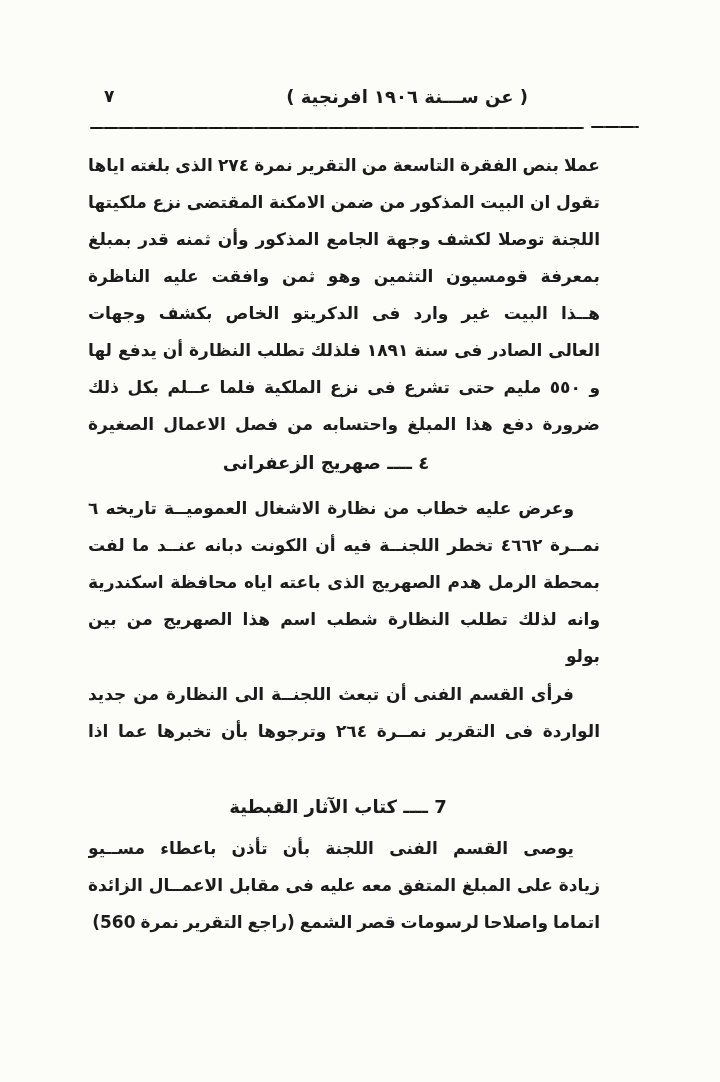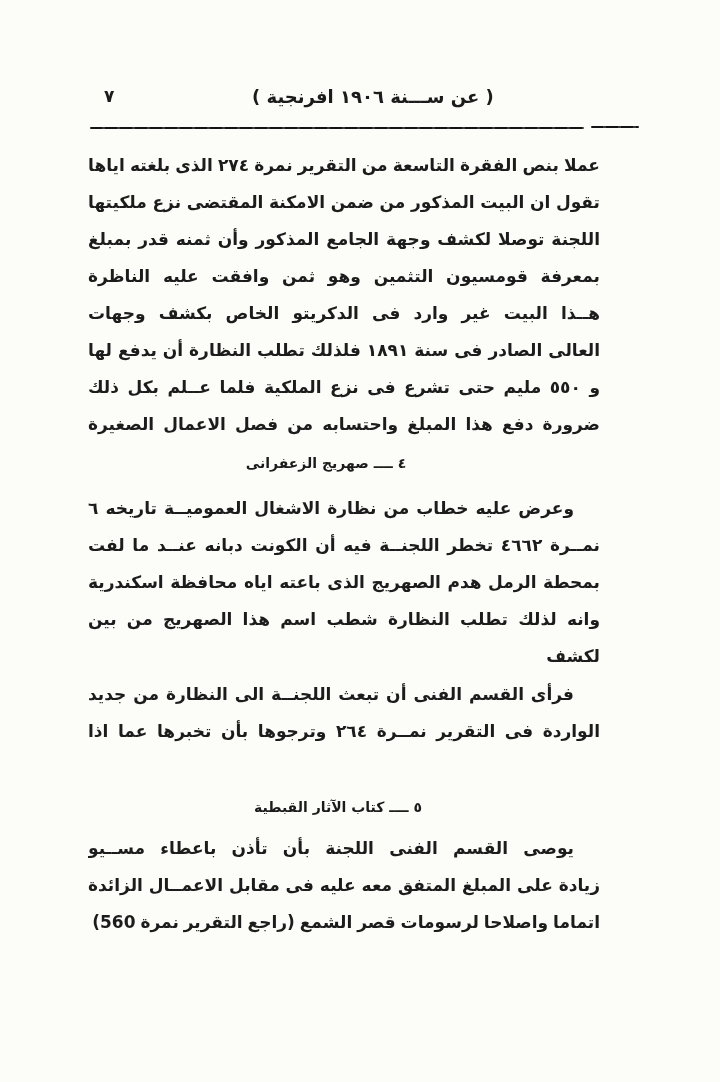--- a/index.html
+++ b/index.html
@@ -11,21 +11,21 @@
     position:relative;
     width:720px; height:1082px;
     background:#fcfcf9;
     overflow:hidden;
     color:#1b1b1b;
     direction:rtl;
   }
   
   .header-title {
     position:absolute; top:82px; left:252px; width:276px;
-    text-align:left;
+    text-align:right;
     font-size:18px; font-weight:bold;
     line-height:30px;
     white-space:nowrap;
   }
   .page-number {
     position:absolute; top:86px; left:104px;
     font-size:17px; font-weight:bold;
   }
   .rule-seg {
     position:absolute; top:127px; height:2px;
@@ -48,21 +48,21 @@
     text-align:justify;
     text-align-last:justify;
     word-spacing:-1px;
   }
   .line.first-indent { padding-right:26px; }
   .line.last-right   { text-align-last:right; }
 
   .heading {
     position:absolute; left:88px; width:512px;
     text-align:center;
-    font-size:14px; font-weight:bold;
+    font-size:18px; font-weight:bold;
     line-height:34px;
     white-space:nowrap;
   }
   #para-intro { top:147px; }
   #heading-4  { top:446px; transform:translateX(-18px); }
   #para-4a    { top:490px; }
   #para-4b    { top:676px; }
   #heading-5  { top:790px; transform:translateX(-6px); }
   #para-5a    { top:830px; }
 </style>
@@ -87,29 +87,29 @@
     <div class="line">ضرورة دفع هذا المبلغ واحتسابه من فصل الاعمال الصغيرة الواردة فى الميزانية</div>
   </div>
 
   <div class="heading" id="heading-4">٤ ــــ صهريج الزعفرانى</div>
 
   <div class="para" id="para-4a">
     <div class="line first-indent">وعرض عليه خطاب من نظارة الاشغال العموميــة تاريخه ٦ دسمبر الجارى</div>
     <div class="line">نمــرة ٤٦٦٢ تخطر اللجنــة فيه أن الكونت دبانه عنــد ما لفت أساس بيتــه</div>
     <div class="line">بمحطة الرمل هدم الصهريج الذى باعته اياه محافظة اسكندرية فى ســنة ١٨٨٥</div>
     <div class="line">وانه لذلك تطلب النظارة شطب اسم هذا الصهريج من بين الصهاريج المقتضى</div>
-    <div class="line last-right">لكشف</div>
+    <div class="line last-right">بولو</div>
   </div>
 
   <div class="para" id="para-4b">
     <div class="line first-indent">فرأى القسم الفنى أن تبعث اللجنــة الى النظارة من جديد بكشف الصهاريج</div>
     <div class="line">الواردة فى التقرير نمــرة ٢٦٤ وترجوها بأن تخبرها عما اذا كانت تلك الصهاريج</div>
   </div>
 
-  <div class="heading" id="heading-5">٥ ــــ كتاب الآثار القبطية</div>
+  <div class="heading" id="heading-5">7 ــــ كتاب الآثار القبطية</div>
 
   <div class="para" id="para-5a">
     <div class="line first-indent">يوصى القسم الفنى اللجنة بأن تأذن باعطاء مســيو ايكونومو بولو مبلغ ٥ جنيه</div>
     <div class="line">زيادة على المبلغ المتفق معه عليه فى مقابل الاعمــال الزائدة التى اضطر لاجرائها</div>
     <div class="line last-right">اتماما واصلاحا لرسومات قصر الشمع (راجع التقرير نمرة 560)</div>
   </div>
 
 </div>
 
 </body></html>

